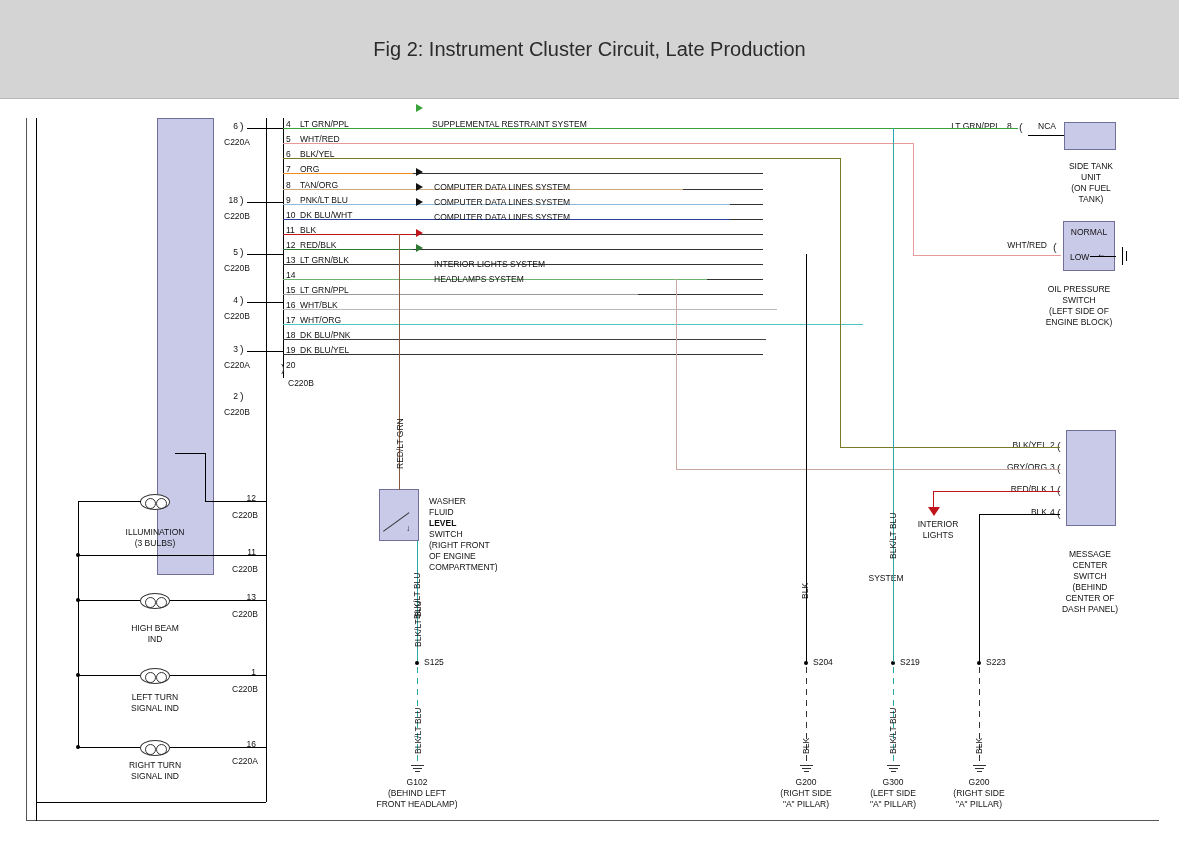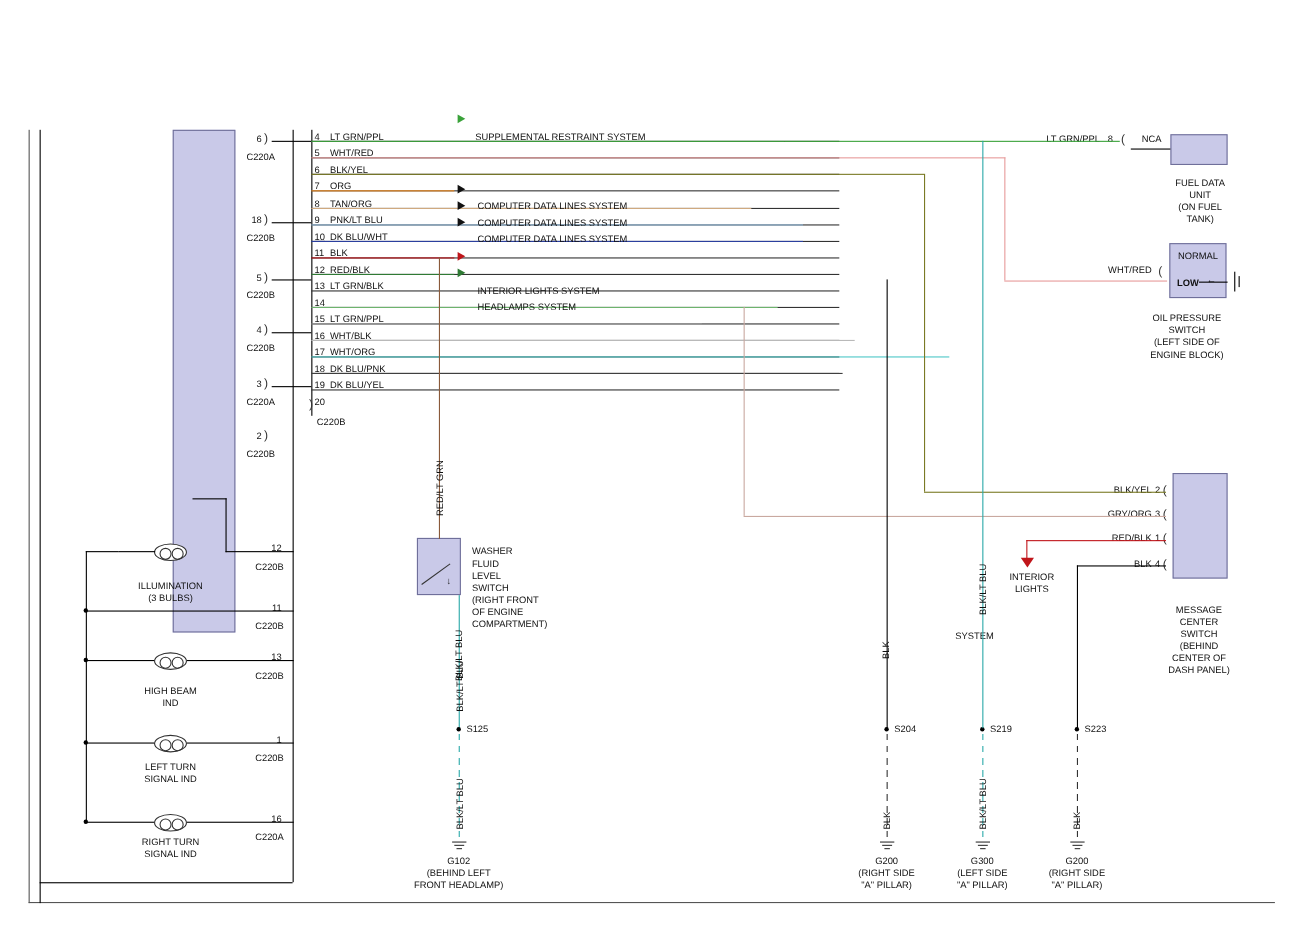--- a/index.html
+++ b/index.html
@@ -104,20 +104,23 @@
   .bulb:before { left:4px; }
   .bulb:after  { left:15px; }
   .swline { position:absolute; height:1px; background:#333; transform-origin:0 0; }
   .paren { position:absolute; font-size:11px; color:#333; }
 </style>
 </head>
 <body>
 
 <div id="page">
 
+  <div id="header">
+    <div id="header-title">Fig 2: Instrument Cluster Circuit, Late Production</div>
+  </div>
 
   <div id="canvas">
 
     <div id="frame-left"></div>
     <div id="frame-bottom"></div>
 
     <div id="cluster-strip"></div>
     <div class="wire v" style="left:36px; top:19px; height:703px;"></div>
     <div class="wire v" style="left:266px; top:19px; height:684px;"></div>
     <div class="wire h" style="left:36px; top:703px; width:230px;"></div>
@@ -307,28 +310,28 @@
     <div class="lbl" style="left:288px; top:279px;">C220B</div>
     <div class="paren" style="left:281px; top:263px;">)</div>
 
     <div id="ftu-box"></div>
     <div class="lbl r" style="left:930px; top:22px; width:70px;">LT GRN/PPL</div>
     <div class="lbl" style="left:1007px; top:22px;">8</div>
     <div class="lbl" style="left:1038px; top:22px;">NCA</div>
     <div class="paren" style="left:1019px; top:22px;">(</div>
     <div class="wire h" style="left:713px; top:29px; width:305px; background:#3aa23a;"></div>
     <div class="wire h" style="left:1028px; top:36px; width:36px;"></div>
-    <div class="lbl c" style="left:1036px; top:62px; width:110px;">FUEL DATA</div>
+    <div class="lbl c" style="left:1036px; top:62px; width:110px;">SIDE TANK</div>
     <div class="lbl c" style="left:1036px; top:73px; width:110px;">UNIT</div>
     <div class="lbl c" style="left:1036px; top:84px; width:110px;">(ON FUEL</div>
     <div class="lbl c" style="left:1036px; top:95px; width:110px;">TANK)</div>
 
     <div id="ops-box"></div>
     <div class="lbl c" style="left:1064px; top:128px; width:50px;">NORMAL</div>
-    <div class="lbl" style="left:1070px; top:153px;font-weight:bold;">LOW</div>
+    <div class="lbl" style="left:1070px; top:153px;">LOW</div>
     <div class="lbl r" style="left:985px; top:141px; width:62px;">WHT/RED</div>
     <div class="paren" style="left:1053px; top:142px;">(</div>
     <div class="wire h" style="left:913px; top:44px; width:1px; background:#e79a9a;"></div>
     <div class="wire v" style="left:913px; top:44px; height:112px; background:#e79a9a;"></div>
     <div class="wire h" style="left:913px; top:156px; width:148px; background:#e79a9a;"></div>
     <div class="wire h" style="left:1090px; top:157px; width:26px;"></div>
     <div class="wire v" style="left:1122px; top:148px; height:18px;"></div>
     <div class="wire v" style="left:1126px; top:152px; height:10px;"></div>
     <div class="lbl" style="left:1097px; top:150px;">←</div>
     <div class="lbl c" style="left:1024px; top:185px; width:110px;">OIL PRESSURE</div>
@@ -372,21 +375,21 @@
     <div class="lbl c" style="left:1015px; top:494px; width:150px;">CENTER OF</div>
     <div class="lbl c" style="left:1015px; top:505px; width:150px;">DASH PANEL)</div>
 
     <div id="wfl-box"></div>
     <div class="wire v" style="left:399px; top:135px; height:256px; background:#8a5a3a;"></div>
     <div class="swline" style="left:383px; top:432px; width:32px; transform:rotate(-36deg);"></div>
     <div class="lbl" style="left:406px; top:424px;">↓</div>
     <div class="vert" style="left:395px; top:370px;">RED/LT GRN</div>
     <div class="lbl" style="left:429px; top:397px;">WASHER</div>
     <div class="lbl" style="left:429px; top:408px;">FLUID</div>
-    <div class="lbl" style="left:429px; top:419px;">LEVEL</div>
+    <div class="lbl" style="left:429px; top:419px;font-weight:bold;">LEVEL</div>
     <div class="lbl" style="left:429px; top:430px;">SWITCH</div>
     <div class="lbl" style="left:429px; top:441px;">(RIGHT FRONT</div>
     <div class="lbl" style="left:429px; top:452px;">OF ENGINE</div>
     <div class="lbl" style="left:429px; top:463px;">COMPARTMENT)</div>
 
     <div class="wire v" style="left:417px; top:442px; height:122px; background:#2aa9a9;"></div>
     <div class="vert" style="left:413px; top:548px;">BLK/LT BLU</div>
 
     <div class="dot" style="left:415px; top:562px;"></div>
     <div class="lbl" style="left:424px; top:558px;">S125</div>

